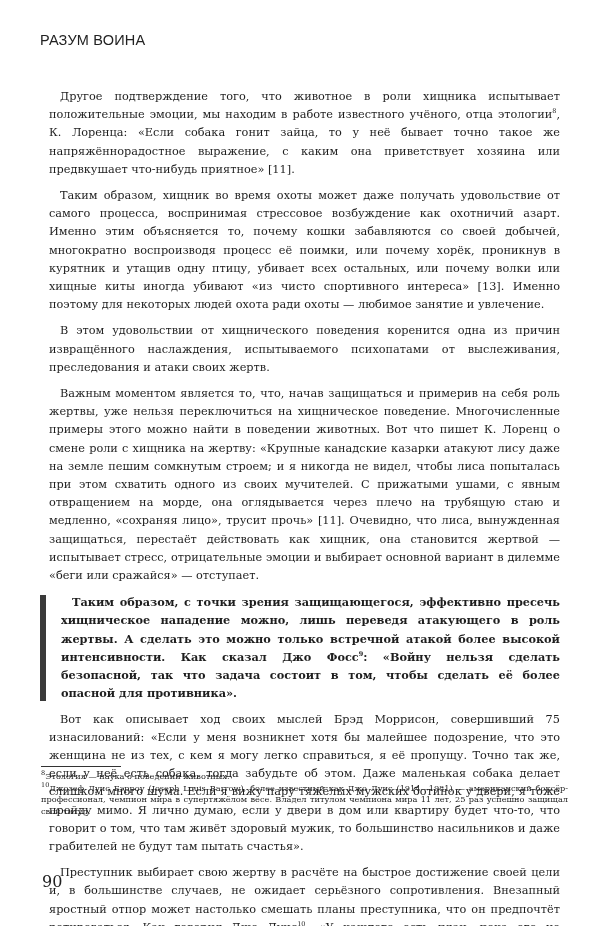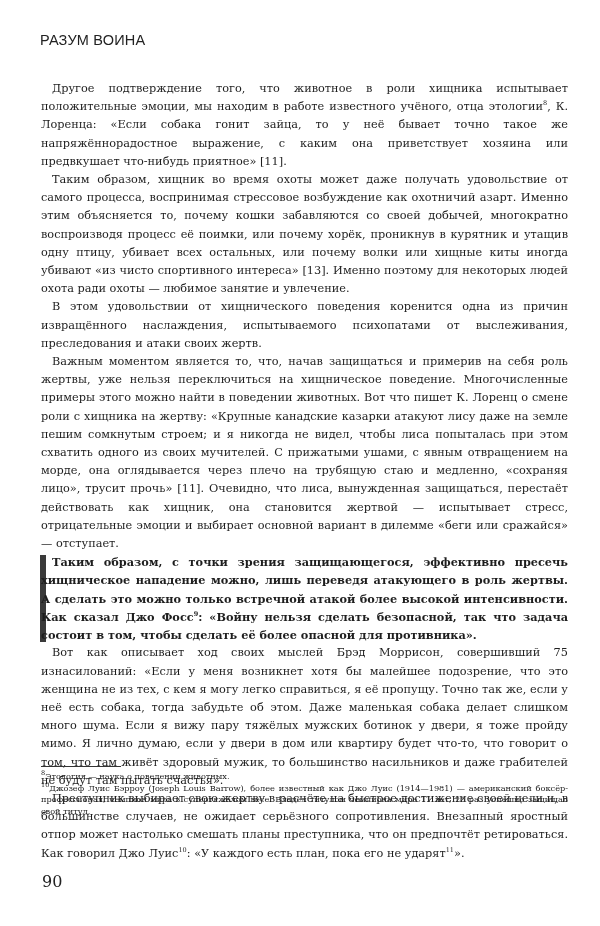--- a/index.html
+++ b/index.html
@@ -7,28 +7,28 @@
   .running-head {
     position: absolute; left: 40px; top: 32px;
     font-family: "Liberation Sans", sans-serif; font-size: 14.5px; letter-spacing: 0.2px;
     color: #222; text-transform: uppercase; text-align: center;
   }
   .body-text {
     position: absolute; left: 41px; top: 80px; width: 527px;
     font-family: "DejaVu Serif", serif; font-size: 11.3px; line-height: 18.2px;
     text-align: justify; hyphens: manual;
   }
-  .body-text p { margin: 0; text-indent: 11px; }
+  .body-text p { margin: 8px; text-indent: 11px; }
   .body-text p.callout {
     text-indent: 11px; position: relative; font-weight: bold; font-weight: 600;
   }
   .callout-bar {
     position: absolute; left: -1px; top: 2px; bottom: 2px; width: 6px; background: #3a3a3a;
   }
-  .callout-wrap { position: relative; padding-left: 0; }
+  .callout-wrap { position: relative; padding-left: 12px; }
   sup { font-size: 6.5px; line-height: 0; vertical-align: super; }
   .footnote-rule {
     position: absolute; left: 41px; top: 766px; width: 80px; height: 1px; background: #333;
   }
   .footnotes {
     position: absolute; left: 41px; top: 771px; width: 527px;
     font-family: "DejaVu Serif", serif; font-size: 8.2px; line-height: 11.6px;
     text-align: justify; color: #222;
   }
   .footnotes p { margin: 0; }

